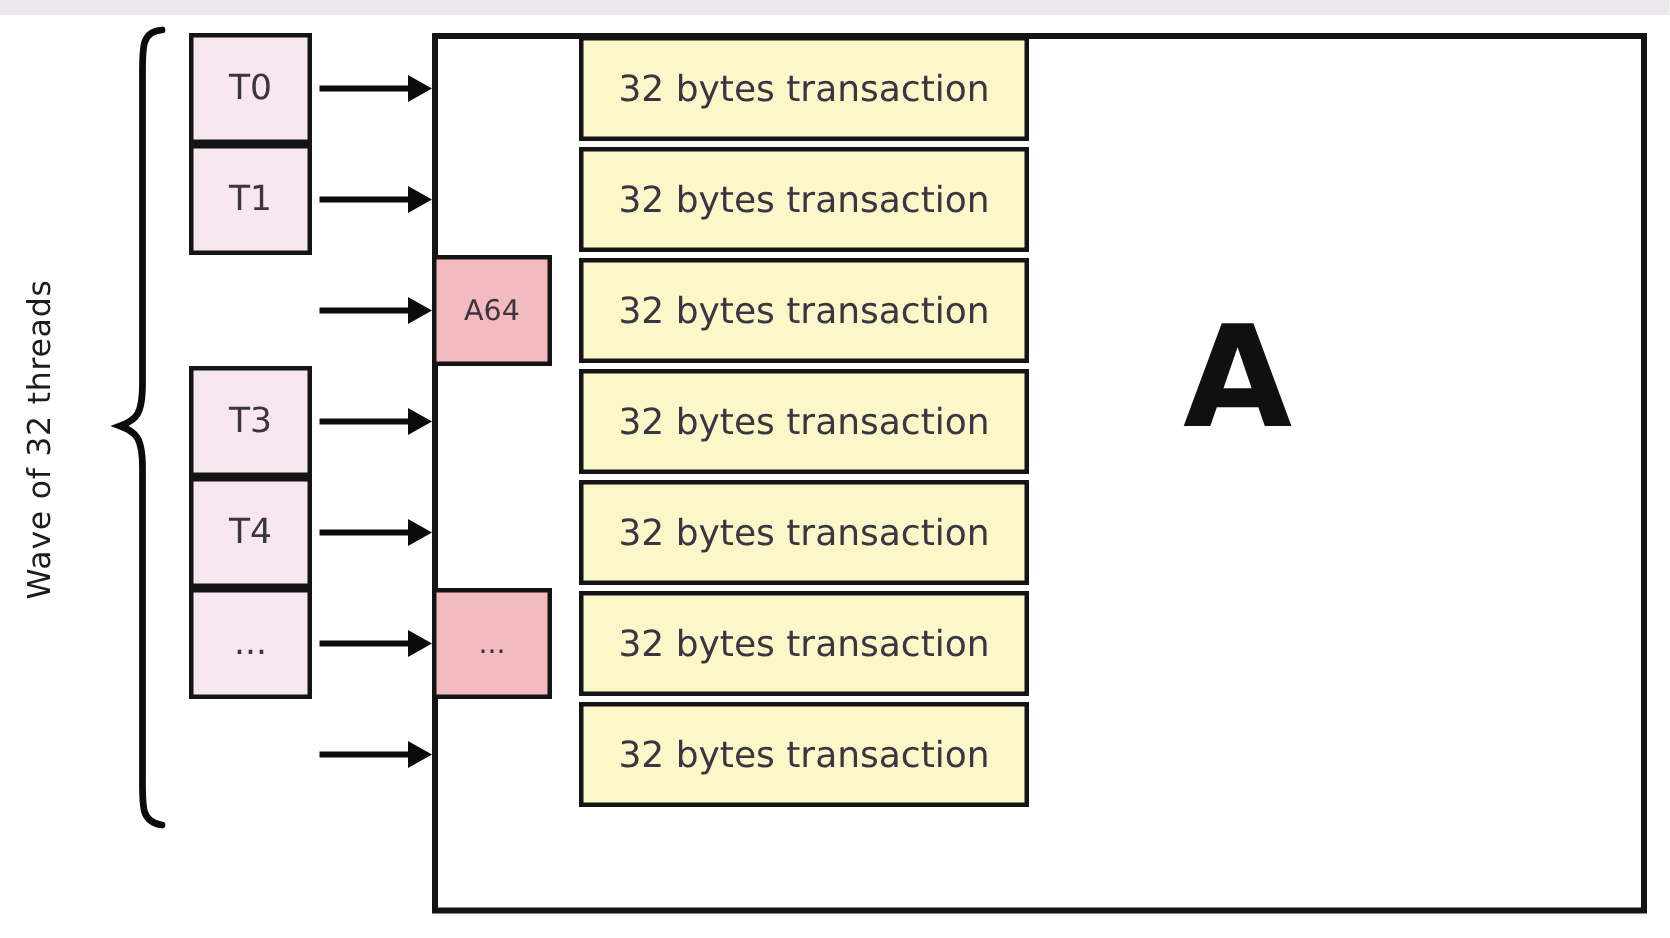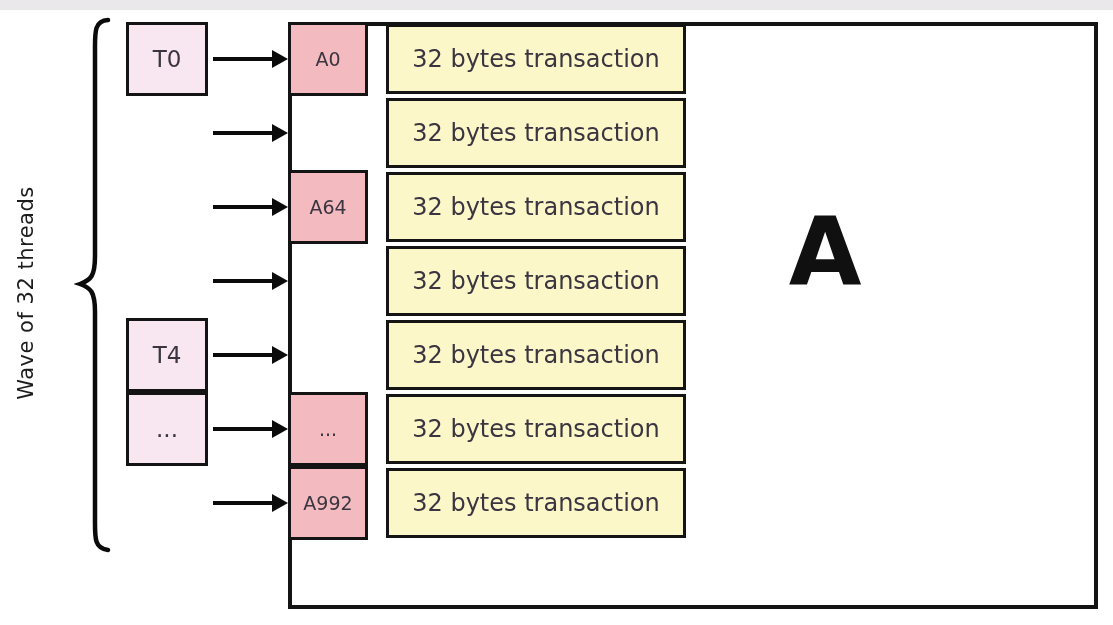--- a/index.html
+++ b/index.html
@@ -79,42 +79,43 @@
 
 <div class="memory-block"></div>
 <div class="memory-letter">A</div>
 
 <div class="row" style="top:22px">
   <div class="box thread-box">T0</div>
   <div class="arrow">
       <span class="shaft"></span>
       <span class="head"></span>
     </div>
-  <div class="box address-box">A0</div>
   <div class="box transaction-box">32 bytes transaction</div>
 </div>
 
 <div class="row" style="top:96px">
+  <div class="box thread-box">T1</div>
   <div class="arrow">
       <span class="shaft"></span>
       <span class="head"></span>
     </div>
   <div class="box transaction-box">32 bytes transaction</div>
 </div>
 
 <div class="row" style="top:170px">
   <div class="arrow">
       <span class="shaft"></span>
       <span class="head"></span>
     </div>
   <div class="box address-box">A64</div>
   <div class="box transaction-box">32 bytes transaction</div>
 </div>
 
 <div class="row" style="top:244px">
+  <div class="box thread-box">T3</div>
   <div class="arrow">
       <span class="shaft"></span>
       <span class="head"></span>
     </div>
   <div class="box transaction-box">32 bytes transaction</div>
 </div>
 
 <div class="row" style="top:318px">
   <div class="box thread-box">T4</div>
   <div class="arrow">
@@ -132,15 +133,14 @@
     </div>
   <div class="box address-box">...</div>
   <div class="box transaction-box">32 bytes transaction</div>
 </div>
 
 <div class="row" style="top:466px">
   <div class="arrow">
       <span class="shaft"></span>
       <span class="head"></span>
     </div>
-  <div class="box address-box">A992</div>
   <div class="box transaction-box">32 bytes transaction</div>
 </div>
 
 </body></html>

